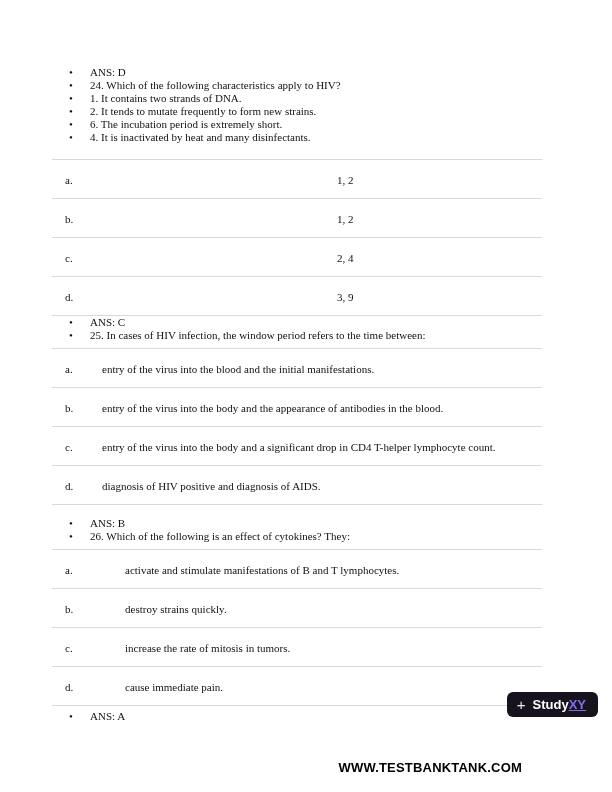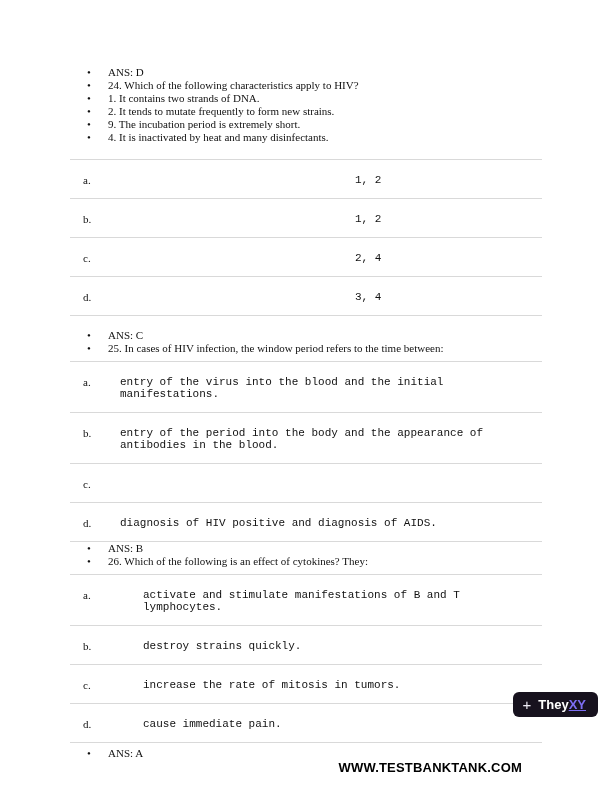--- a/index.html
+++ b/index.html
@@ -3,52 +3,52 @@
 <meta charset="utf-8">
 <style>
   * { margin: 0; padding: 0; box-sizing: border-box; }
   html, body { background: #ffffff; }
   body {
     width: 612px; height: 792px;
     position: relative; overflow: hidden;
     font-family: "Liberation Serif", serif;
     color: #111111;
   }
-  .content { padding: 66px 70px 0 70px; }
+  .content { padding: 66px 70px 0 52px; }
 
   .bullet-line {
     position: relative;
     padding-left: 38px;
     font-size: 11px;
     line-height: 13px;
   }
   .bullet-line::before {
     content: "\2022";
     position: absolute;
     left: 17px; top: 0;
     font-size: 11px;
   }
 
   .opt-table { border-bottom: 1px solid #d9d9d9; }
   .mt-table-1 { margin-top: 15px; }
   .mt-table-2 { margin-top: 6px; }
-  .mt-group-2 { margin-top: 13px; }
-  .mt-group-3 { margin-top: 0; }
+  .mt-group-2 { }
+  .mt-group-3 { margin-top: 12px; }
   .mt-final   { margin-top: 4px; }
 
   .opt-row {
     display: flex;
     align-items: flex-start;
     border-top: 1px solid #d9d9d9;
     padding: 14px 0 12px 13px;
     font-size: 11px;
     line-height: 12px;
   }
   .opt-letter { flex: 0 0 auto; }
-  .opt-text { flex: 1 1 auto; font-family: Liberation Mono, monospace; }
+  .opt-text { flex: 1 1 auto; }
   .tab-lg .opt-letter { width: 272px; }
   .tab-sm .opt-letter { width: 37px; }
   .tab-md .opt-letter { width: 60px; }
 
   .studyxy-badge {
     position: absolute;
     top: 692px; right: 14px;
     height: 25px;
     display: flex; align-items: center; gap: 7px;
     background: #17121e;
@@ -83,58 +83,59 @@
 </head>
 <body>
 
 <div class="content">
 
   <section>
     <div class="bullet-line">ANS: D</div>
     <div class="bullet-line">24. Which of the following characteristics apply to HIV?</div>
     <div class="bullet-line">1. It contains two strands of DNA.</div>
     <div class="bullet-line">2. It tends to mutate frequently to form new strains.</div>
-    <div class="bullet-line">9. The incubation period is extremely short.</div>
+    <div class="bullet-line">6. The incubation period is extremely short.</div>
     <div class="bullet-line">4. It is inactivated by heat and many disinfectants.</div>
 
     <div class="opt-table tab-lg mt-table-1">
       <div class="opt-row">
         <span class="opt-letter">a.</span>
         <span class="opt-text">1, 2</span>
       </div>
       <div class="opt-row">
         <span class="opt-letter">b.</span>
         <span class="opt-text">1, 2</span>
       </div>
       <div class="opt-row">
         <span class="opt-letter">c.</span>
         <span class="opt-text">2, 4</span>
       </div>
       <div class="opt-row">
         <span class="opt-letter">d.</span>
-        <span class="opt-text">3, 4</span>
+        <span class="opt-text">3, 9</span>
       </div>
     </div>
   </section>
 
   <section class="mt-group-2">
     <div class="bullet-line">ANS: C</div>
     <div class="bullet-line">25. In cases of HIV infection, the window period refers to the time between:</div>
 
     <div class="opt-table tab-sm mt-table-2">
       <div class="opt-row">
         <span class="opt-letter">a.</span>
         <span class="opt-text">entry of the virus into the blood and the initial manifestations.</span>
       </div>
       <div class="opt-row">
         <span class="opt-letter">b.</span>
-        <span class="opt-text">entry of the period into the body and the appearance of antibodies in the blood.</span>
+        <span class="opt-text">entry of the virus into the body and the appearance of antibodies in the blood.</span>
       </div>
       <div class="opt-row">
         <span class="opt-letter">c.</span>
+        <span class="opt-text">entry of the virus into the body and a significant drop in CD4 T-helper lymphocyte count.</span>
       </div>
       <div class="opt-row">
         <span class="opt-letter">d.</span>
         <span class="opt-text">diagnosis of HIV positive and diagnosis of AIDS.</span>
       </div>
     </div>
   </section>
 
   <section class="mt-group-3">
     <div class="bullet-line">ANS: B</div>
@@ -159,16 +160,16 @@
       </div>
     </div>
   </section>
 
   <div class="bullet-line mt-final">ANS: A</div>
 
 </div>
 
 <div class="studyxy-badge">
   <span class="plus">+</span>
-  <span class="brand"><span>They</span><span class="brand-accent">XY</span></span>
+  <span class="brand"><span>Study</span><span class="brand-accent">XY</span></span>
 </div>
 
 <div class="footer-url">WWW.TESTBANKTANK.COM</div>
 
 </body></html>

